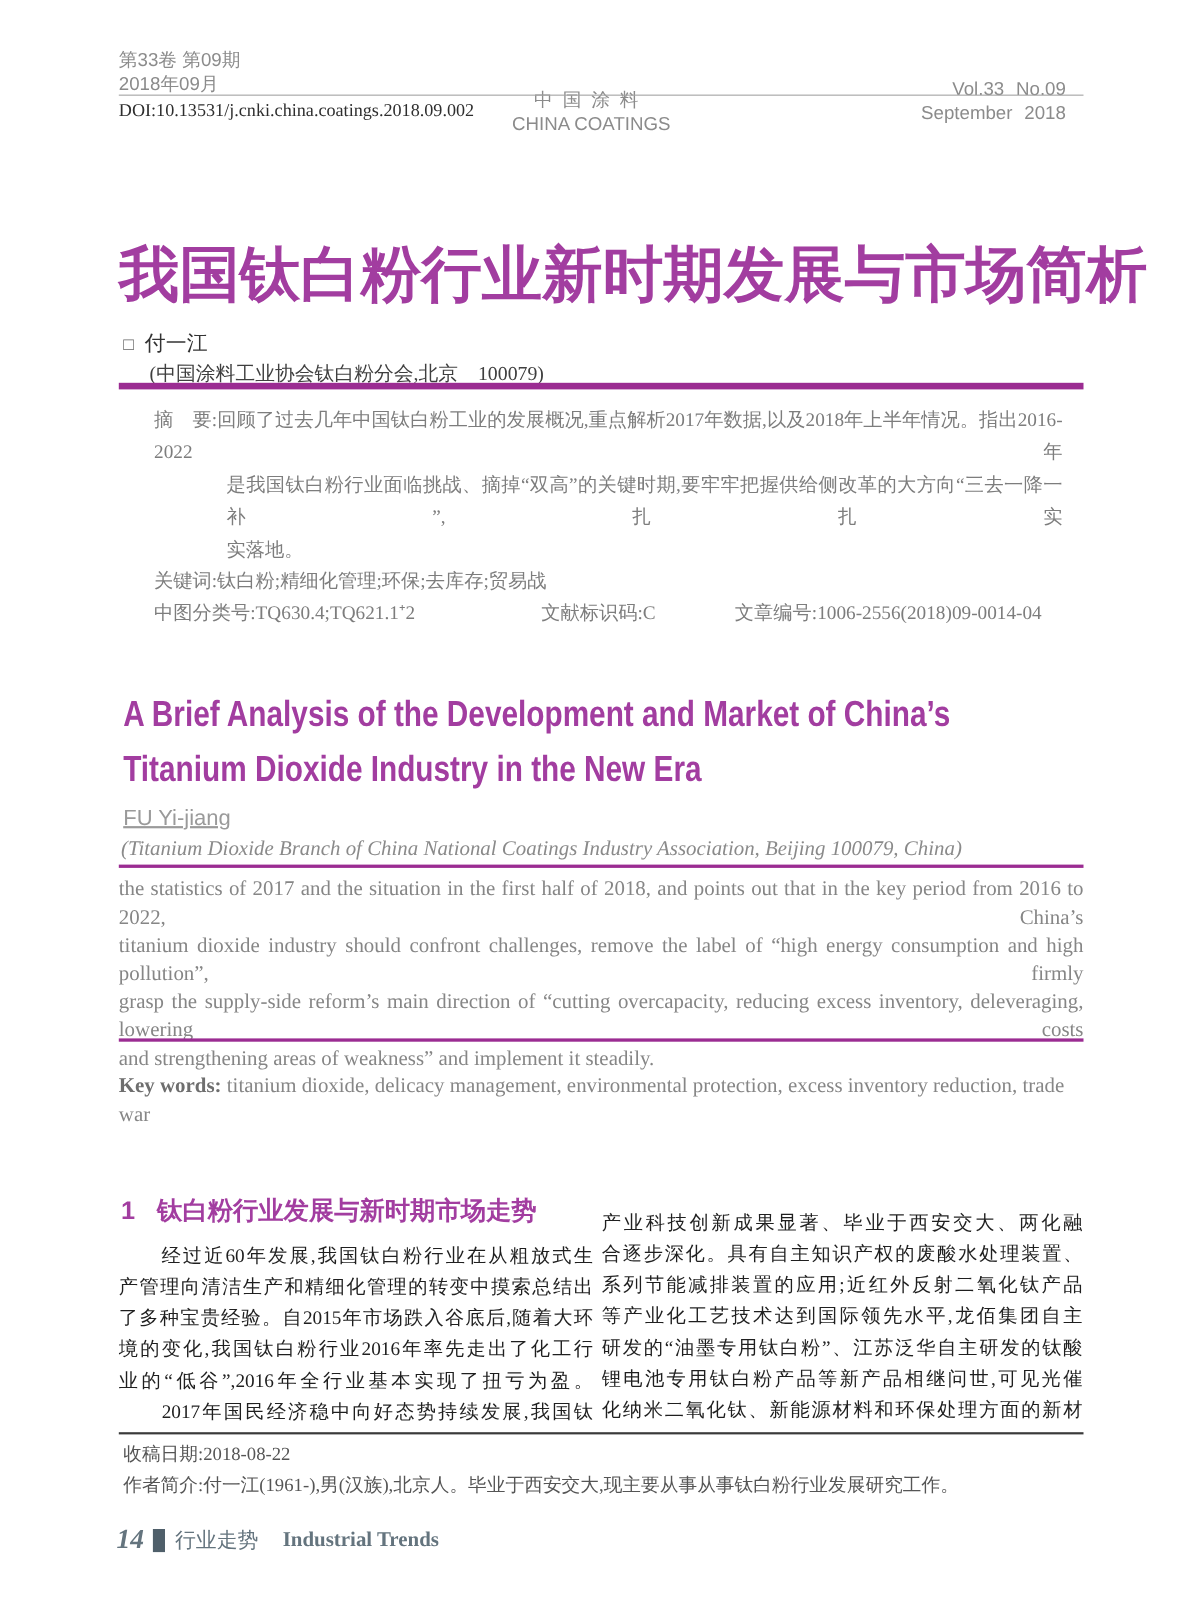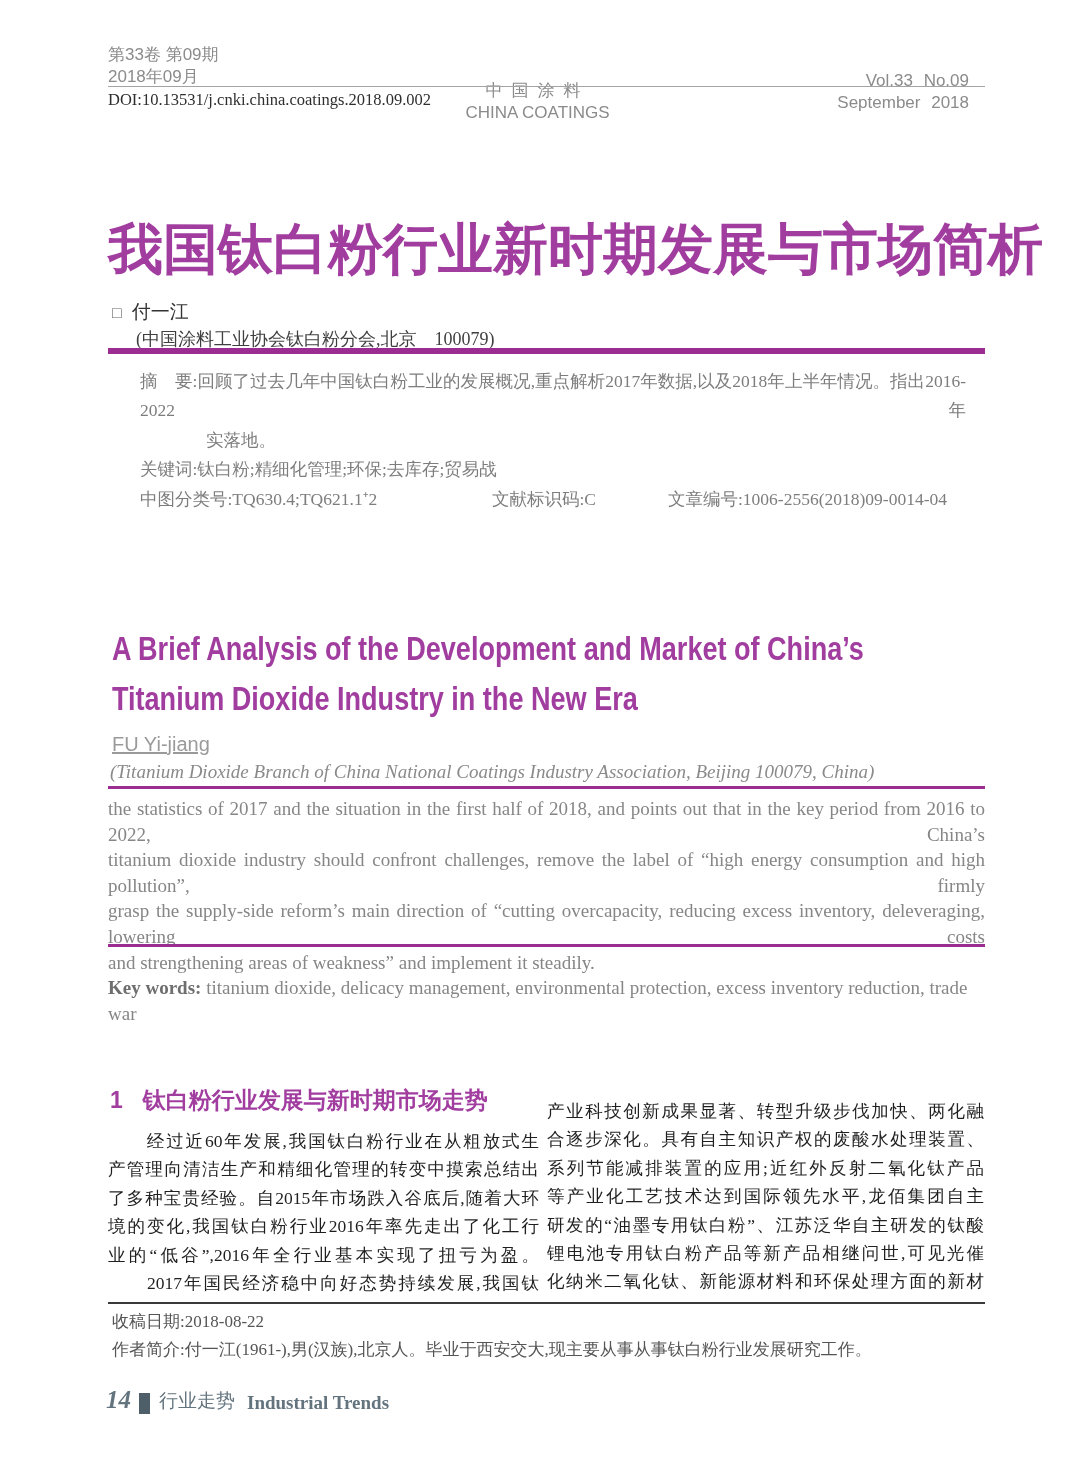--- a/index.html
+++ b/index.html
@@ -65,24 +65,24 @@
   .col-left{left:108px;top:1127px;width:431px;}
   .col-right{left:547px;top:1097px;width:437px;}
 
   
   .foot-rule{left:108px;top:1302px;width:877px;height:2px;background:#3a3a3a;}
   .footnote{left:112px;font-size:17px;color:#555;}
   .fn1{top:1310px;}
   .fn2{top:1338px;}
 
   
-  .pgfoot{left:106px;top:1386px;color:var(--slate);font-size:19px;display:flex;align-items:flex-end;}
+  .pgfoot{left:106px;top:1386px;color:var(--slate);font-size:19px;display:flex;align-items:center;}
   .pgfoot .pgnum{font-style:italic;font-weight:bold;font-size:25px;margin-right:8px;}
   .pgfoot .bar{display:inline-block;width:11px;height:21px;background:#4f5f6a;margin-right:9px;}
-  .pgfoot .cnlab{margin-right:12px;}
+  .pgfoot .cnlab{margin-right:22px;}
   .pgfoot .enlab{font-weight:bold;}
 </style>
 </head>
 <body>
 
 <div class="page">
 
   <div class="abs hdr sans" style="left:108px;top:44px;">
     <div>第33卷 第09期</div>
     <div>2018年09月</div>
@@ -100,20 +100,21 @@
 
   <div class="abs cn-title">我国钛白粉行业新时期发展与市场简析</div>
   <div class="abs author-row">
     <span class="box">□</span><span>付一江</span>
   </div>
   <div class="abs cn-aff">(中国涂料工业协会钛白粉分会,北京　100079)</div>
   <div class="abs rule rule-1"></div>
 
   <div class="abs cn-abs">
     <div class="jline">摘　要:回顾了过去几年中国钛白粉工业的发展概况,重点解析2017年数据,以及2018年上半年情况。指出2016-2022年</div>
+    <div class="jline ind">是我国钛白粉行业面临挑战、摘掉“双高”的关键时期,要牢牢把握供给侧改革的大方向“三去一降一补”,扎扎实</div>
     <div class="ind">实落地。</div>
     <div>关键词:钛白粉;精细化管理;环保;去库存;贸易战</div>
     <div class="clc-row">
       <span class="clc-a">中图分类号:TQ630.4;TQ621.1⁺2</span>
       <span class="clc-b">文献标识码:C</span>
       <span class="clc-c">文章编号:1006-2556(2018)09-0014-04</span>
     </div>
   </div>
 
   <div class="abs en-title">
@@ -139,21 +140,21 @@
 
   <div class="abs col col-left">
       <div class="bodyline">　　经过近60年发展,我国钛白粉行业在从粗放式生</div>
       <div class="bodyline">产管理向清洁生产和精细化管理的转变中摸索总结出</div>
       <div class="bodyline">了多种宝贵经验。自2015年市场跌入谷底后,随着大环</div>
       <div class="bodyline">境的变化,我国钛白粉行业2016年率先走出了化工行</div>
       <div class="bodyline">业的“低谷”,2016年全行业基本实现了扭亏为盈。</div>
       <div class="bodyline">　　2017年国民经济稳中向好态势持续发展,我国钛</div>
     </div>
   <div class="abs col col-right">
-      <div class="bodyline">产业科技创新成果显著、转型升级步伐加快、两化融</div>
+      <div class="bodyline">产业科技创新成果显著、毕业于西安交大、两化融</div>
       <div class="bodyline">合逐步深化。具有自主知识产权的废酸水处理装置、</div>
       <div class="bodyline">系列节能减排装置的应用;近红外反射二氧化钛产品</div>
       <div class="bodyline">等产业化工艺技术达到国际领先水平,龙佰集团自主</div>
       <div class="bodyline">研发的“油墨专用钛白粉”、江苏泛华自主研发的钛酸</div>
       <div class="bodyline">锂电池专用钛白粉产品等新产品相继问世,可见光催</div>
       <div class="bodyline">化纳米二氧化钛、新能源材料和环保处理方面的新材</div>
     </div>
 
   <div class="abs foot-rule"></div>
   <div class="abs footnote fn1">收稿日期:2018-08-22</div>

